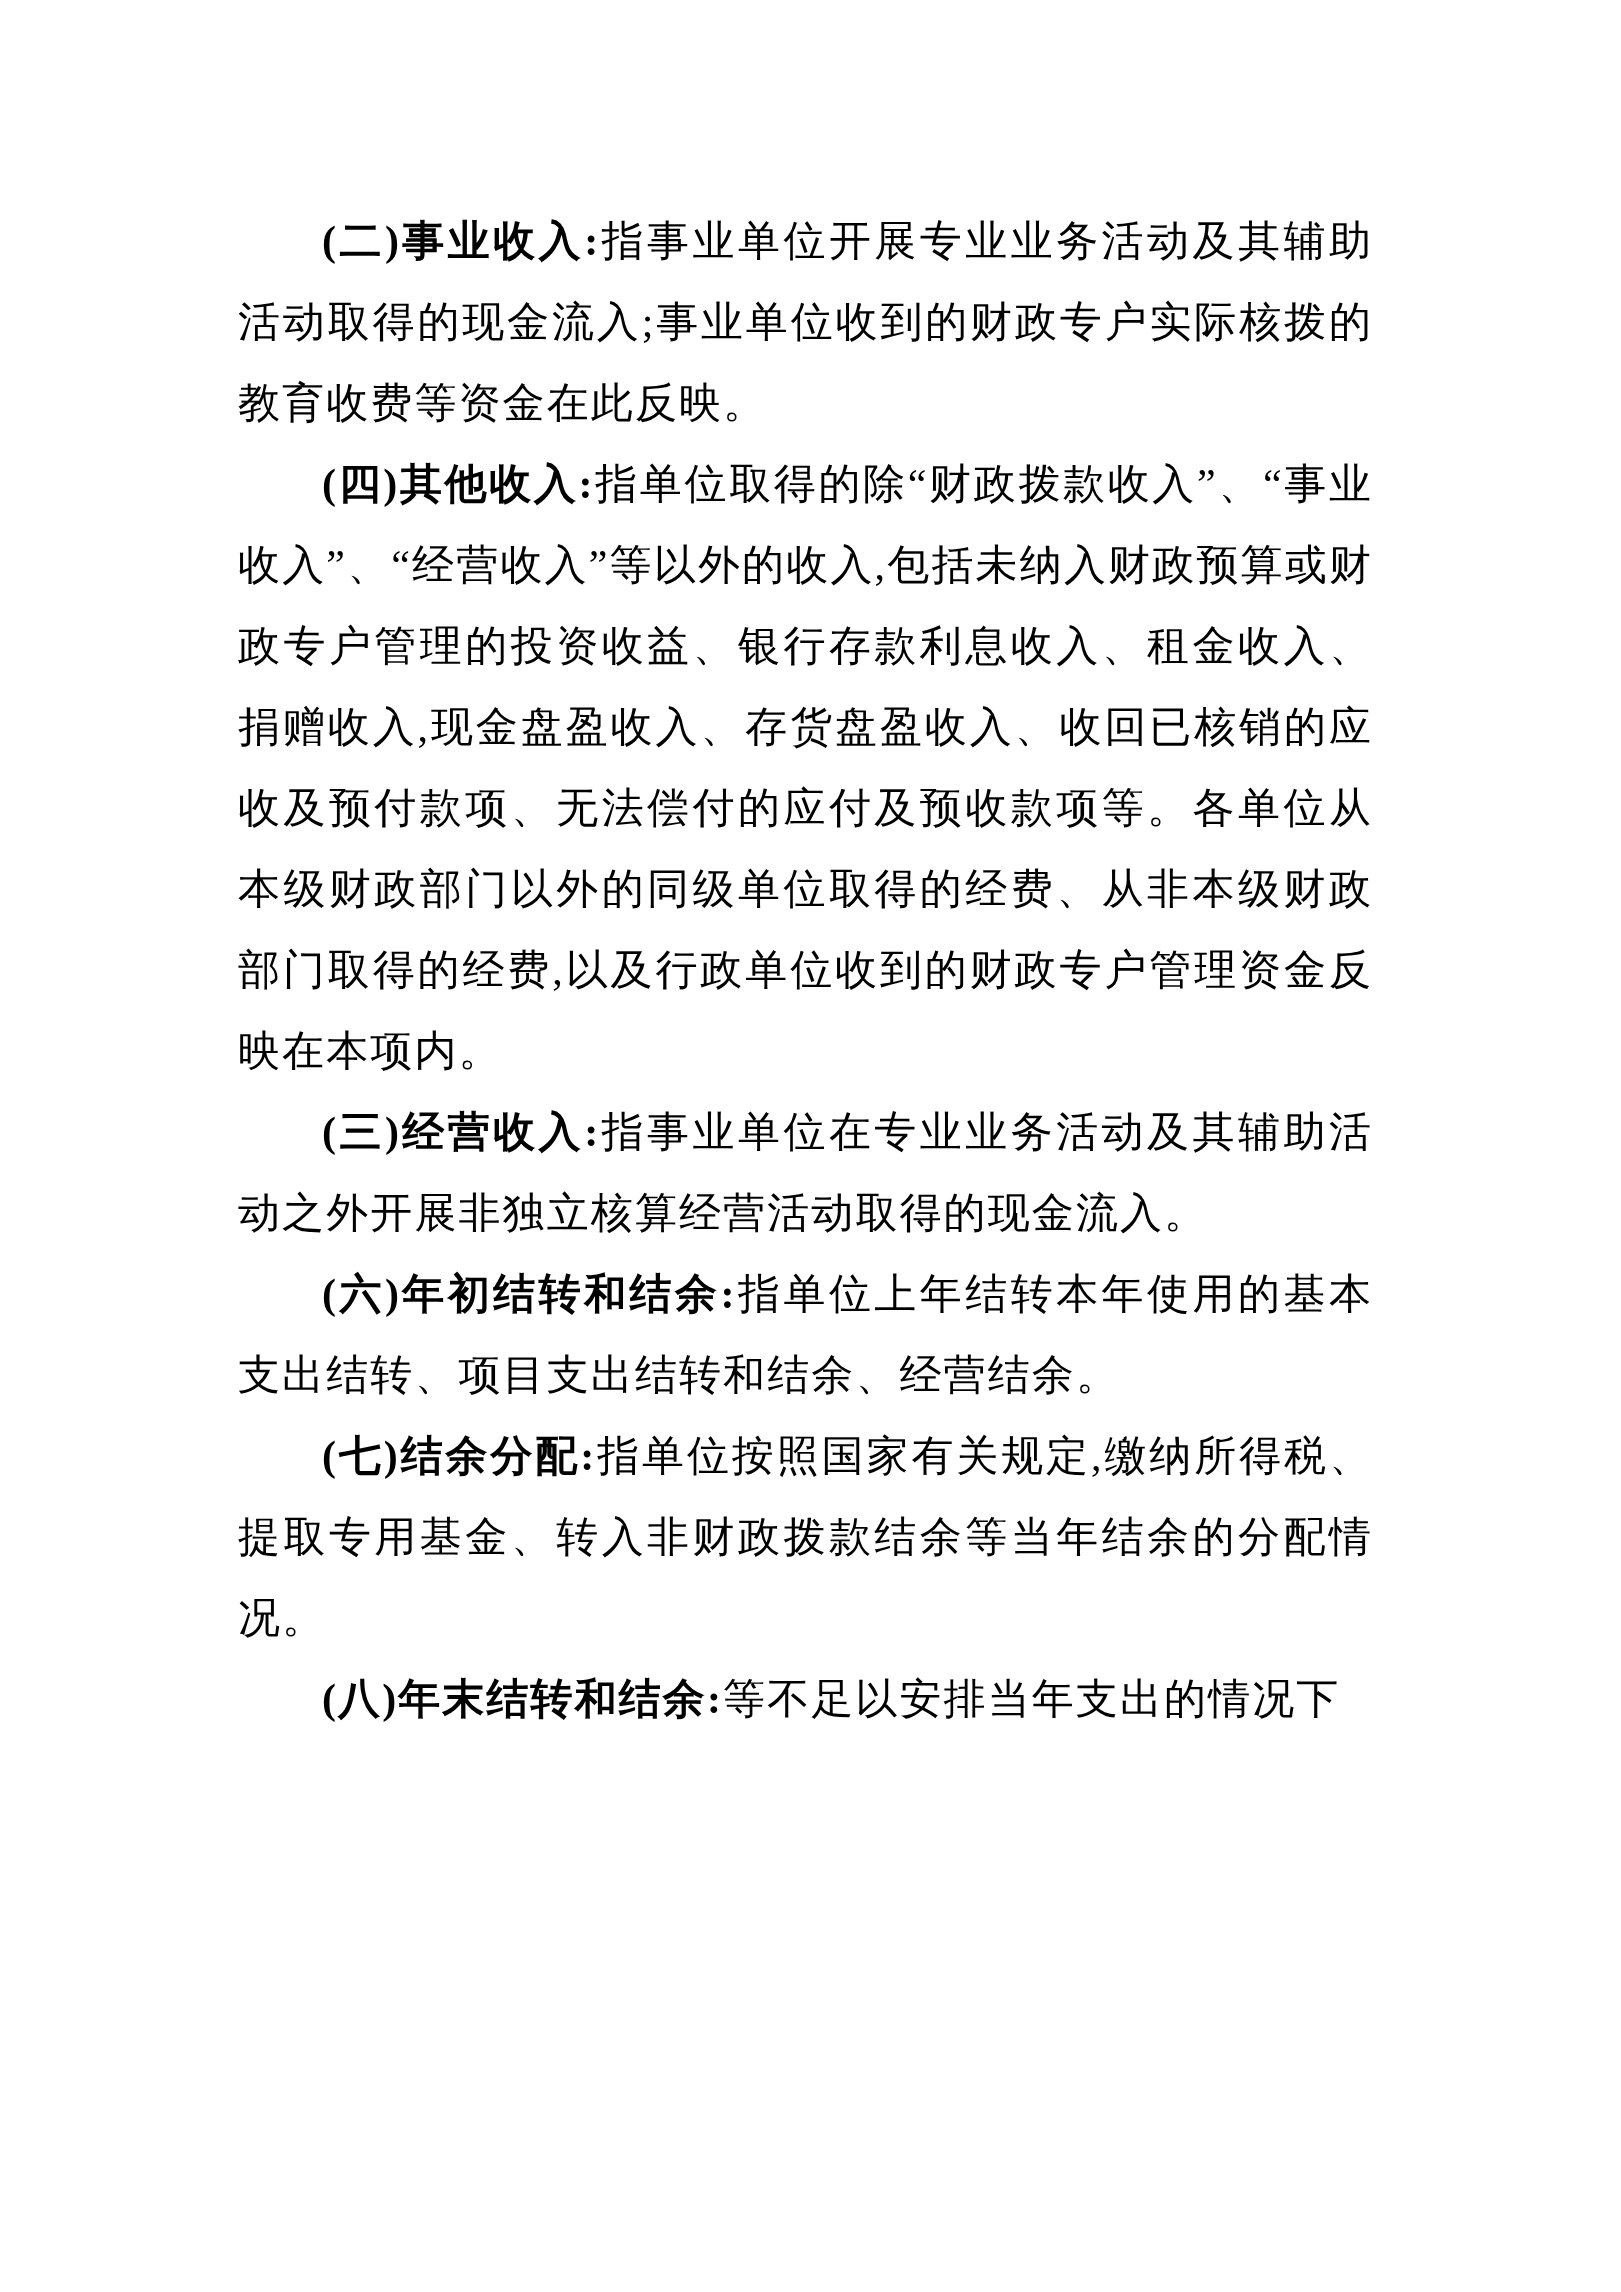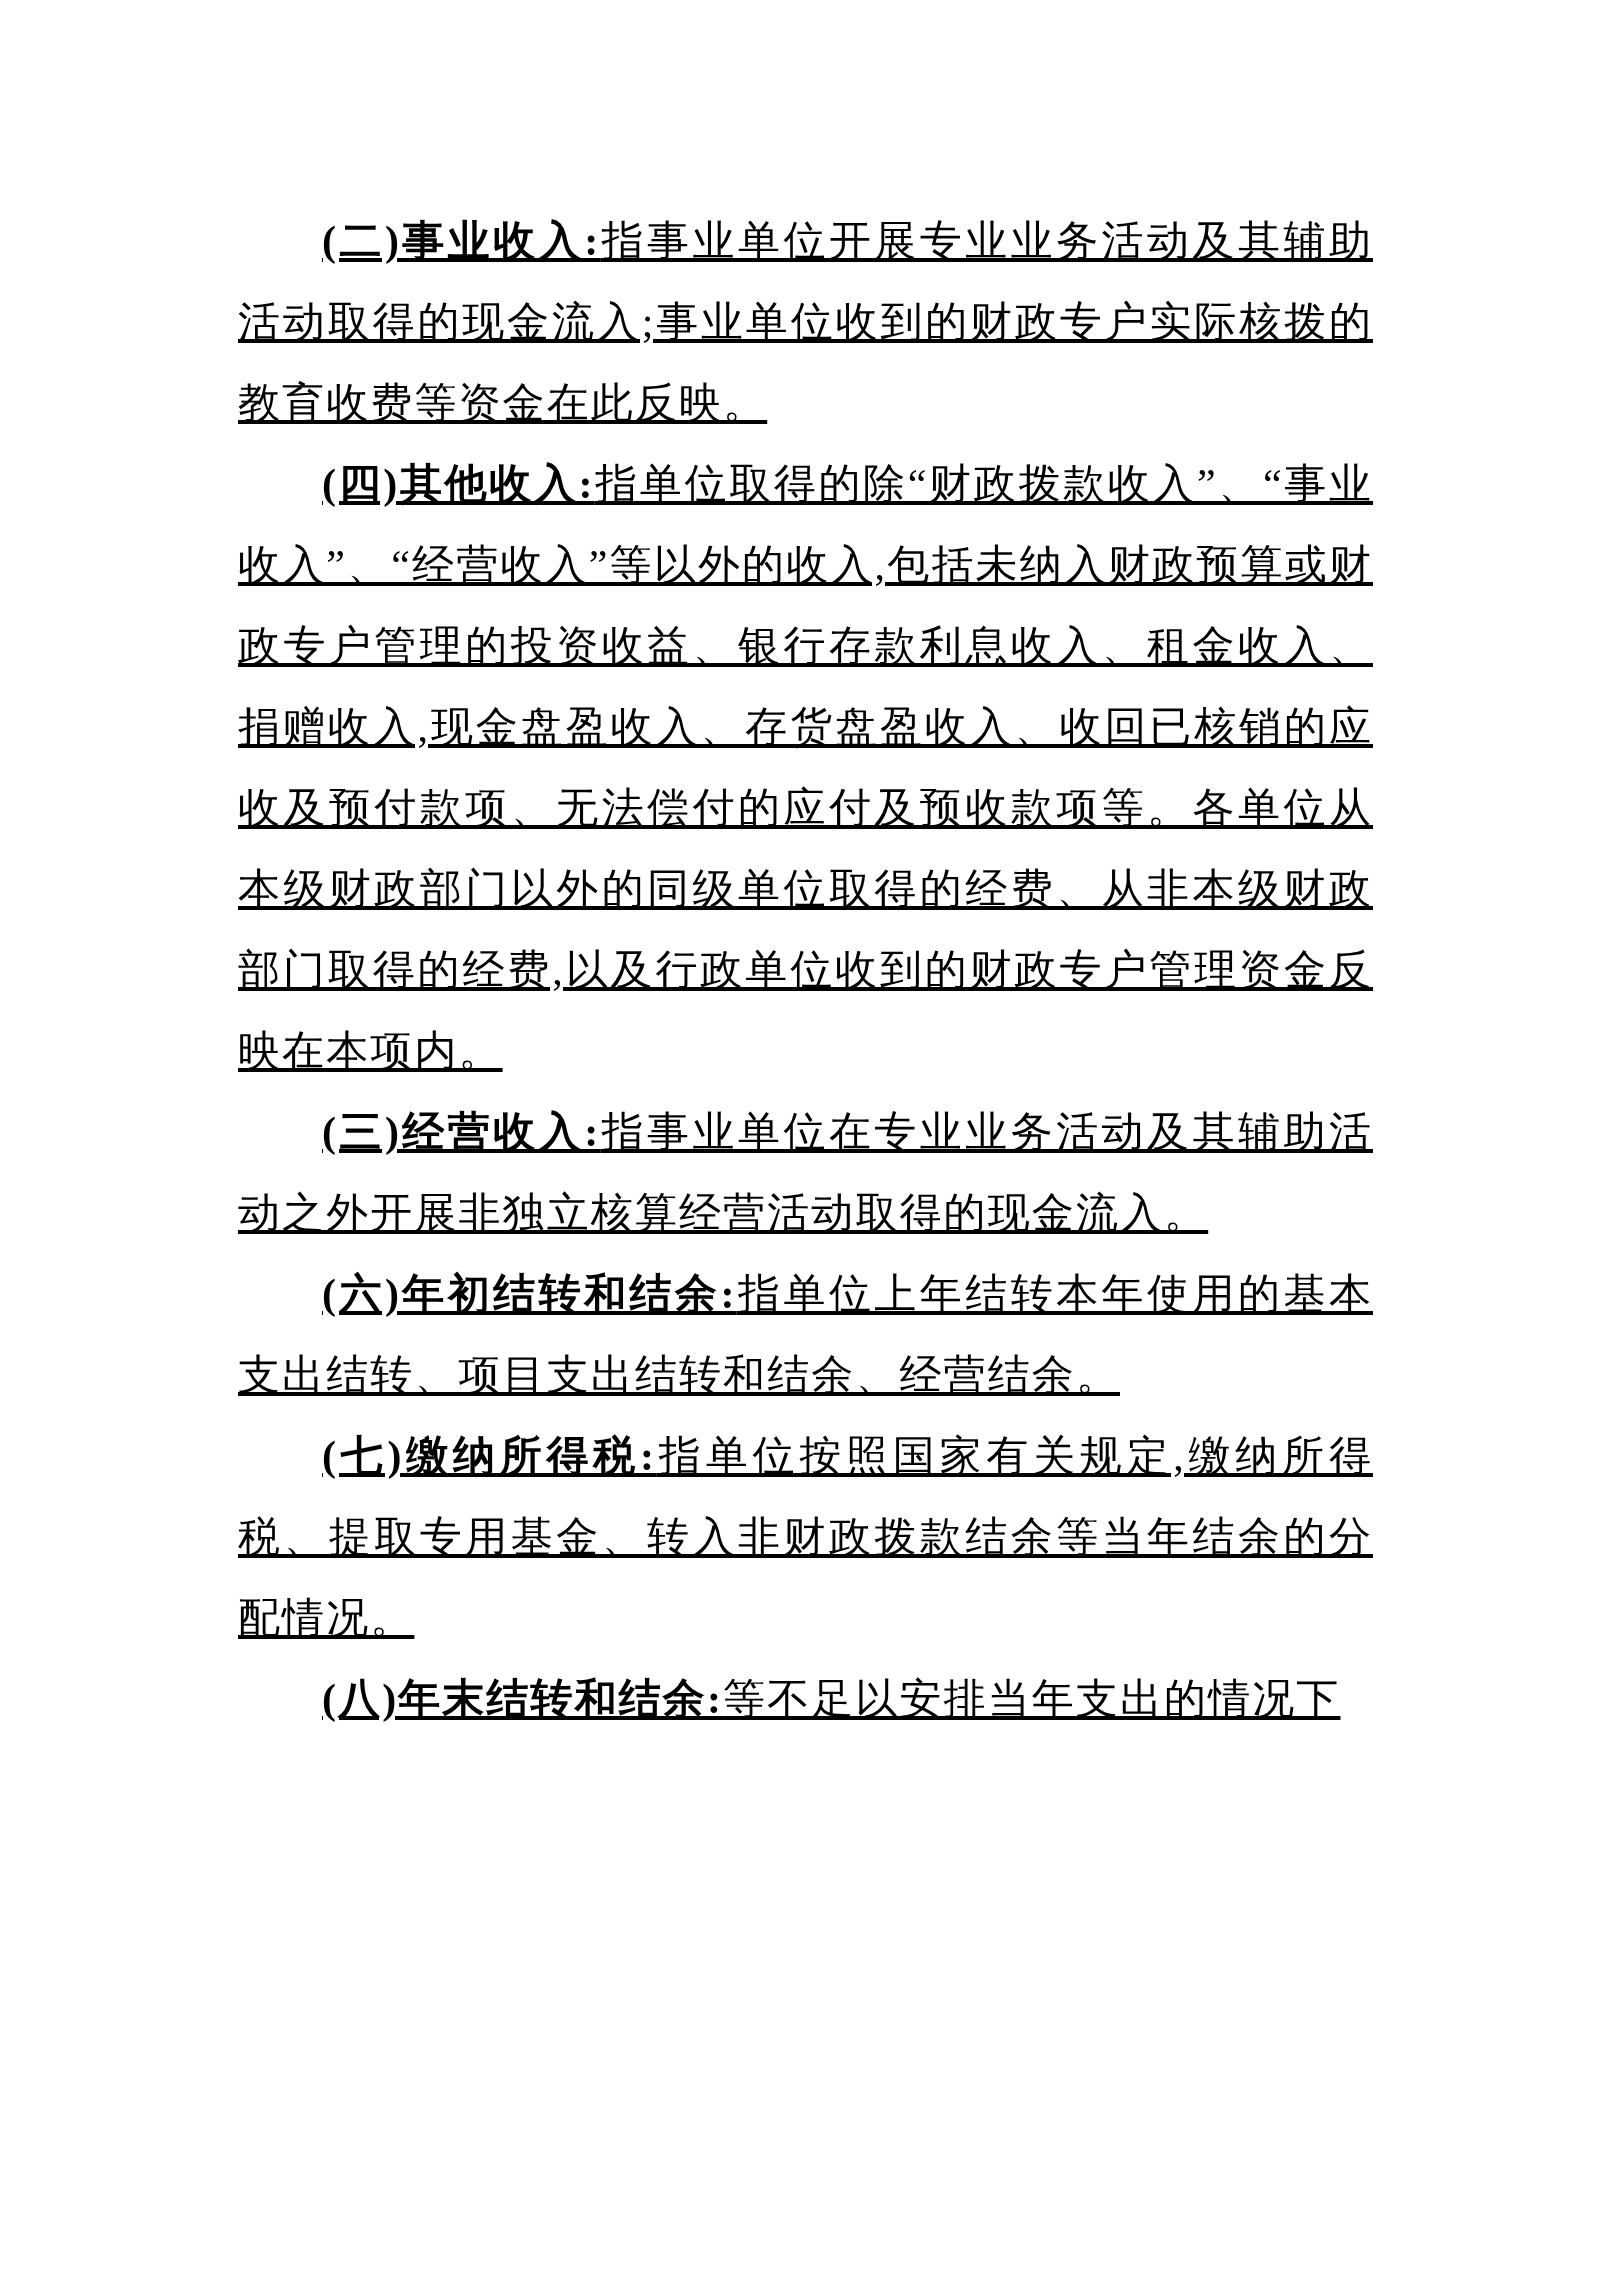--- a/index.html
+++ b/index.html
@@ -10,21 +10,20 @@
   .page {
     position: relative;
     width: 1621px;
     height: 2293px;
     box-sizing: border-box;
     background: #ffffff;
     padding: 201px 248px 0 238px;
     overflow: hidden;
     color: #000000;
     font-family: "Liberation Serif", "DejaVu Serif", serif;
-    text-decoration: underline;
   }
   .para {
     margin: 0;
     font-size: 42px;
     line-height: 81px;
     letter-spacing: 0.05em;
     text-align: justify;
     text-justify: inter-ideograph;
     text-indent: 2em;
     word-break: normal;
@@ -40,18 +39,18 @@
 
   <p class="para"><strong class="lead">(二)事业收入:</strong><span>指事业单位开展专业业务活动及其辅助活动取得的现金流入;事业单位收到的财政专户实际核拨的教育收费等资金在此反映。</span></p>
 
   <p class="para"><strong class="lead">(四)其他收入:</strong><span>指单位取得的除“财政拨款收入”、“事业收入”、“经营收入”等以外的收入,包括未纳入财政预算或财政专户管理的投资收益、银行存款利息收入、租金收入、捐赠收入,现金盘盈收入、存货盘盈收入、收回已核销的应收及预付款项、无法偿付的应付及预收款项等。各单位从本级财政部门以外的同级单位取得的经费、从非本级财政部门取得的经费,以及行政单位收到的财政专户管理资金反映在本项内。</span></p>
 
   <p class="para"><strong class="lead">(三)经营收入:</strong><span>指事业单位在专业业务活动及其辅助活动之外开展非独立核算经营活动取得的现金流入。</span></p>
 
 
   <p class="para"><strong class="lead">(六)年初结转和结余:</strong><span>指单位上年结转本年使用的基本支出结转、项目支出结转和结余、经营结余。</span></p>
 
-  <p class="para"><strong class="lead">(七)缴纳所得税:</strong><span>指单位按照国家有关规定,缴纳所得税、提取专用基金、转入非财政拨款结余等当年结余的分配情况。</span></p>
+  <p class="para"><strong class="lead">(七)结余分配:</strong><span>指单位按照国家有关规定,缴纳所得税、提取专用基金、转入非财政拨款结余等当年结余的分配情况。</span></p>
 
   <p class="para"><strong class="lead">(八)年末结转和结余:</strong><span>等不足以安排当年支出的情况下</span></p>
 
 </div>
 
 
 </body></html>

